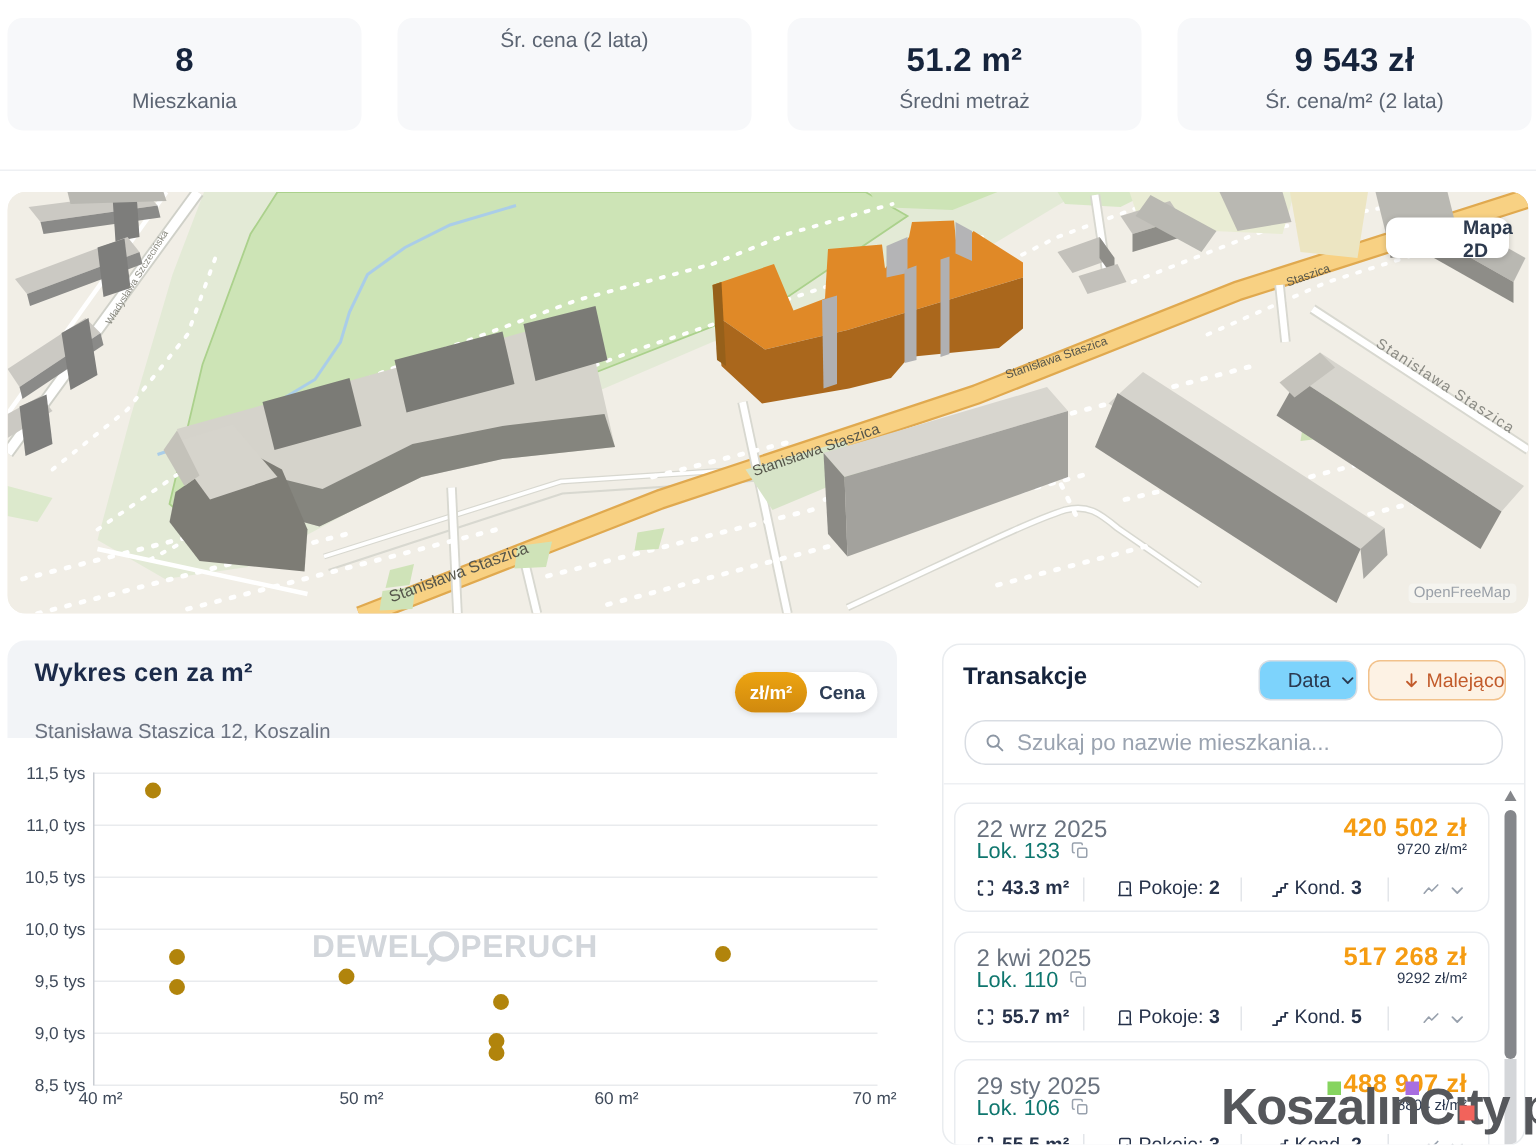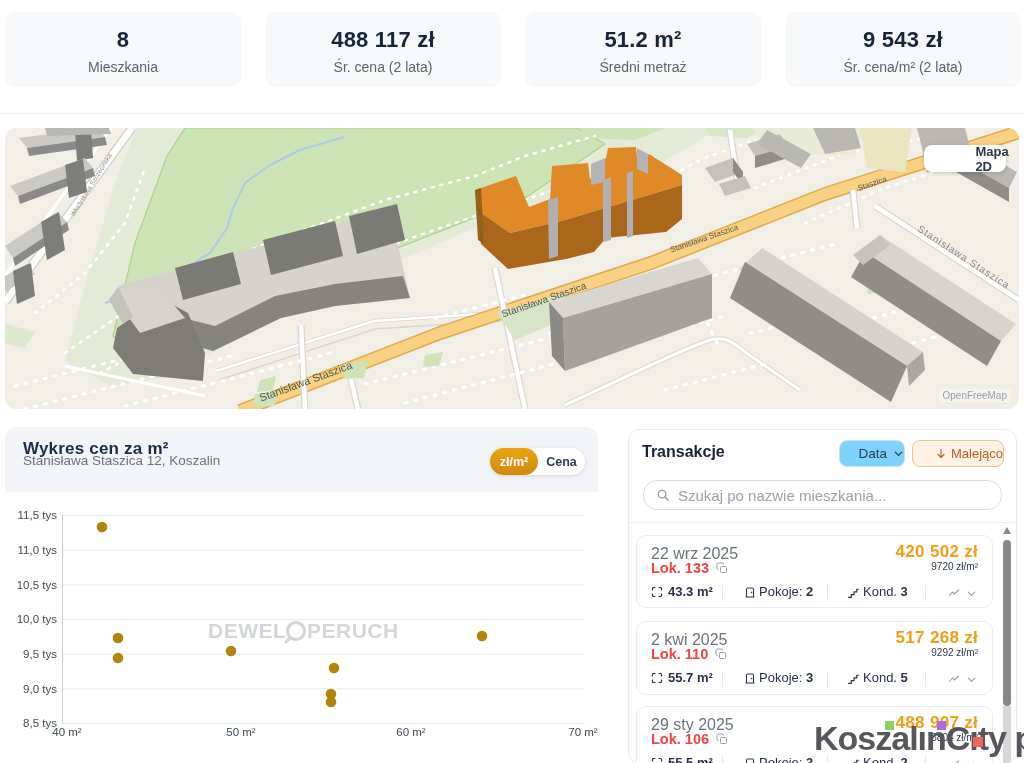--- a/index.html
+++ b/index.html
@@ -19,21 +19,21 @@
     border-radius:8px; box-shadow:0 1px 4px rgba(0,0,0,.18); display:flex; align-items:center;
     justify-content:center; gap:6px; font-size:13px; font-weight:bold; color:#2d3a4e;padding-left:48px; }
   .ofm { position:absolute; right:8px; bottom:7px; font-size:10px; color:#9aa0a8;
     background:rgba(245,245,242,.75); padding:1px 4px; border-radius:3px; }
   
   #chart-card { position:absolute; left:5px; top:427px; width:593px; height:336px;
     background:#fff; border-radius:12px; }
   #chart-head { position:absolute; left:0; top:0; width:593px; height:65px;
     background:#f2f4f7; border-radius:12px 12px 0 0; }
   #chart-head h2 { position:absolute; left:18px; top:12px; font-size:17px; color:#1c2b4a; letter-spacing:.2px;}
-  #chart-head .sub { position:absolute; left:18px; top:26px; font-size:13.5px; color:#6b7280; }
+  #chart-head .sub { position:absolute; left:18px; top:53px; font-size:13.5px; color:#6b7280; }
   .toggle { position:absolute; left:485px; top:21px; width:95px; height:27px; background:#fff;
     border-radius:14px; box-shadow:0 1px 4px rgba(0,0,0,.12); display:flex;align-items:center; }
   .toggle .on { width:48px; height:27px; background:linear-gradient(180deg,#eda411,#d0890e);
     border-radius:14px; color:#fff; font-size:12.5px; font-weight:bold; display:flex;
     align-items:center; justify-content:center; }
   .toggle .off { width:47px; height:27px; color:#2d3d55; font-size:12.5px; font-weight:bold;
     display:flex; align-items:center; justify-content:center; }
   
   #trans { position:absolute; left:628px; top:429px; width:389px; height:335px; background:#fff;
     border:1px solid #e9ecef; border-radius:12px; overflow:hidden; }
@@ -44,21 +44,21 @@
   .btn-sort { position:absolute; left:283px; top:10px; width:92px; height:27px; background:#fdf2e4;
     border:1px solid #f2c28c; border-radius:8px; display:flex; align-items:center;
     justify-content:flex-end; gap:4px; font-size:13px; color:#c25b2b; }
   .search { position:absolute; left:14px; top:50px; width:359px; height:30px; background:#fff;
     border:1px solid #d9dde3; border-radius:14px; display:flex; align-items:center; }
   .search .ph { font-size:15px; color:#9aa3b0; margin-left:8px; }
   .tdiv { position:absolute; left:0; top:92px; width:387px; height:1px; background:#eef0f3; }
   .item { position:absolute; left:7px; width:357px; background:#fff;
     border:1px solid #e9ecf0; border-radius:10px; }
   .item .date { position:absolute; left:14px; top:9px; font-size:16px; color:#69727f; }
-  .item .lok { position:absolute; left:14px; top:24px; font-size:14.5px; font-weight:bold; color:#ef4444; }
+  .item .lok { position:absolute; left:14px; top:24px; font-size:14.5px; font-weight:normal; color:#0f766e; }
   .item .price { position:absolute; right:14px; top:6px; font-size:17px; font-weight:bold; color:#f59c12; letter-spacing:.3px; }
   .item .ppm { position:absolute; right:14px; top:25px; font-size:10px; color:#2c3950; }
   .item .row { position:absolute; left:14px; top:48px; width:335px; height:18px;
     font-size:13px; color:#26324a; }
   .item .row span, .item .row svg, .item .row .vsep { position:absolute; }
   .item .row b { font-weight:bold; }
   .item .lok svg { vertical-align:-1px; margin-left:3px; }
   .vsep { width:1px; height:16px; background:#e3e6ea; }
   .sb-track { position:absolute; left:374px; top:276px; width:8px; height:58px; background:#d4d6d9; }
   .sb-thumb { position:absolute; left:374px; top:110px; width:8px; height:166px; background:#85878b; border-radius:4px; }
@@ -70,21 +70,20 @@
   .sq { position:absolute; z-index:51; }
 </style>
 </head>
 <body>
 
 <div class="stat" style="left:5px">
     <div class="num">8</div>
     <div class="lab">Mieszkania</div>
   </div>
 <div class="stat" style="left:265px">
-    <div class="num">488 117 zł</div>
     <div class="lab">Śr. cena (2 lata)</div>
   </div>
 <div class="stat" style="left:525px">
     <div class="num">51.2 m²</div>
     <div class="lab">Średni metraż</div>
   </div>
 <div class="stat" style="left:785px">
     <div class="num">9 543 zł</div>
     <div class="lab">Śr. cena/m² (2 lata)</div>
   </div>

